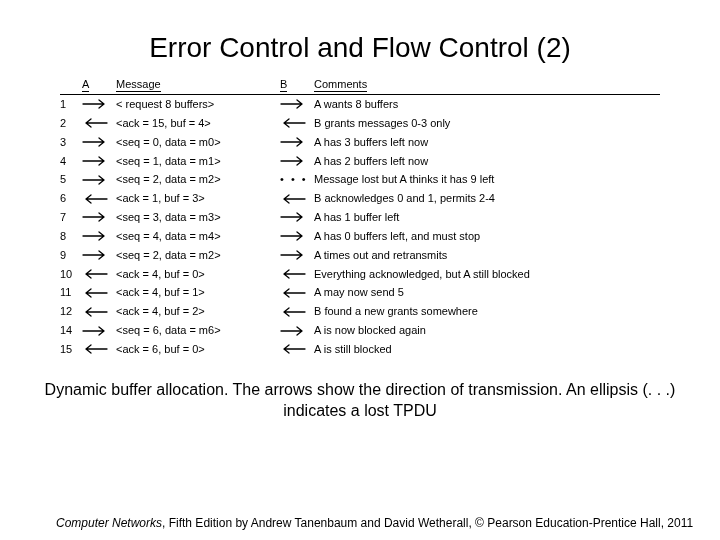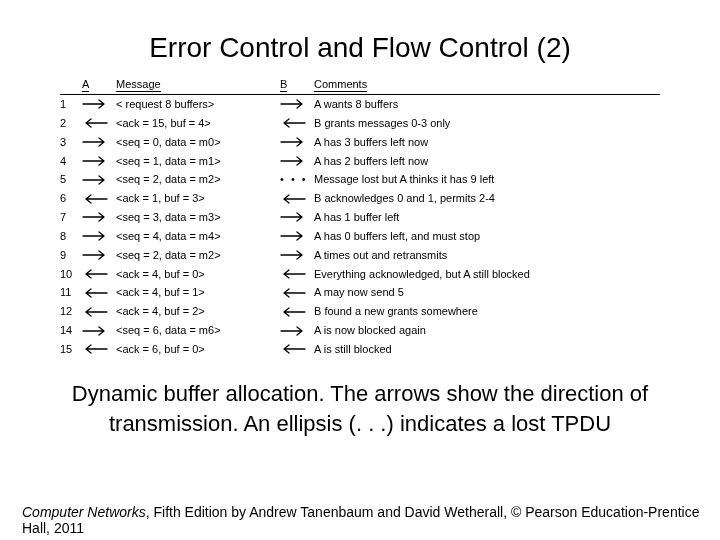--- a/index.html
+++ b/index.html
@@ -48,33 +48,33 @@
   .col-com   { width: auto; }
   .arrow-cell { font-family: Arial, sans-serif; }
   .arrow-inner {
     display: inline-block;
     border-bottom: 1px solid #000;
     padding-bottom: 1px;
   }
   .arrow-svg { display:block; }
   .caption {
     text-align: center;
-    font-size: 22px;
+    font-size: 16px;
     color: #000;
     padding: 20px 30px 0;
     line-height: 1.35;
   }
   .footer {
     position: absolute;
-    bottom: 4px;
+    bottom: 10px;
     left: 0;
     width: 100%;
     text-align: left;
-    padding-left: 22px;
-    font-size: 14px;
+    padding-left: 56px;
+    font-size: 12px;
     color: #000;
   }
   .footer .italic { font-style: italic; }
 </style>
 </head>
 <body>
 
 <div class="title">Error Control and Flow Control (2)</div>
 
 <div class="table-wrap">

